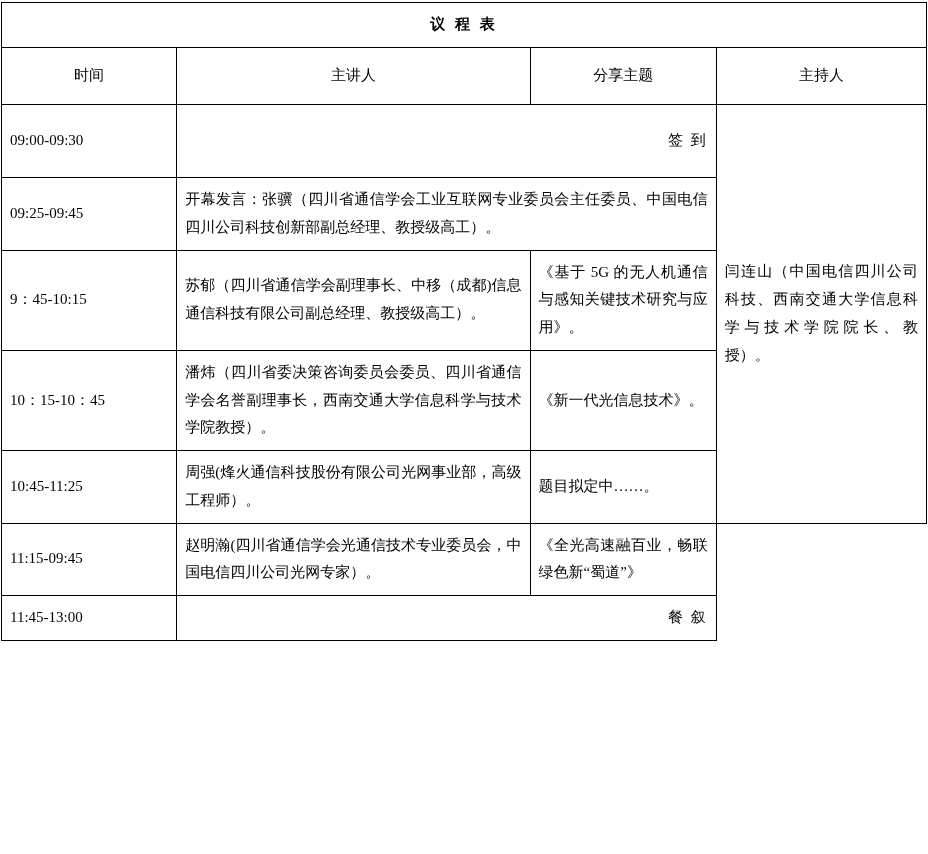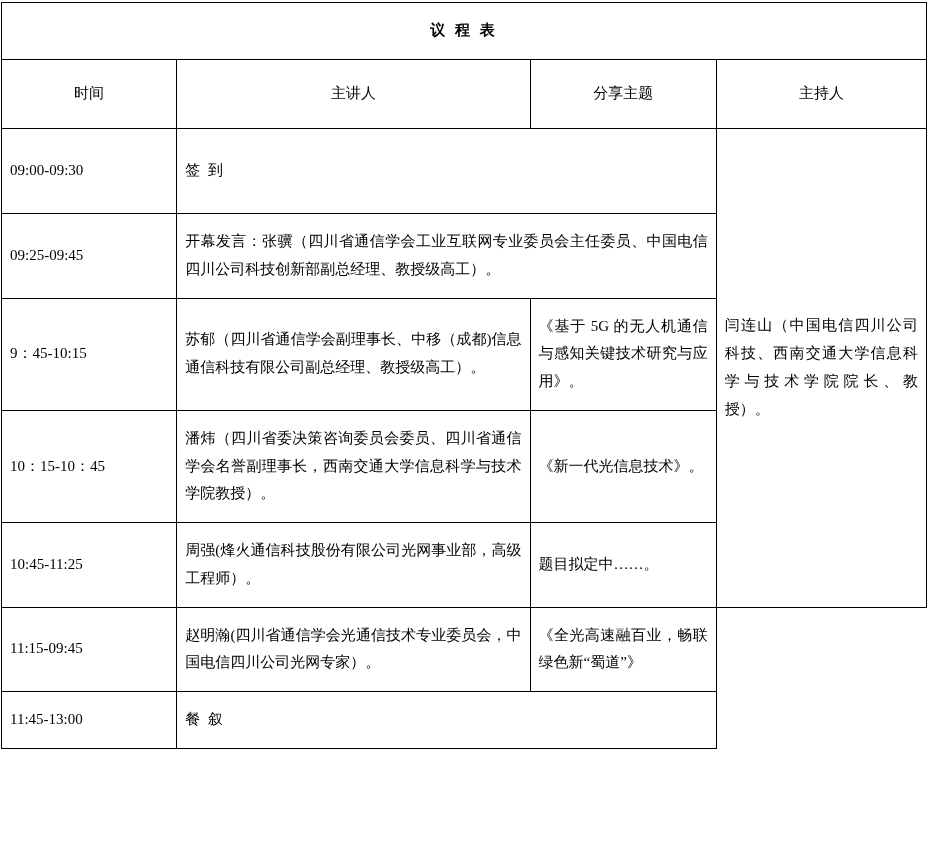--- a/index.html
+++ b/index.html
@@ -22,21 +22,21 @@
   }
   table.agenda {
     border-collapse: collapse;
     width: 926px;
     margin: 2px 0 0 1px;
     table-layout: fixed;
   }
   table.agenda td {
     border: 1px solid #000000;
     vertical-align: middle;
-    padding: 14px 8px;
+    padding: 8px 8px;
     font-size: 15px;
     line-height: 1.85;
   }
   .title-cell {
     text-align: center;
     font-weight: bold;
     font-size: 16px;
     letter-spacing: 3px;
     padding: 8px 0;
     height: 28px;
@@ -47,21 +47,21 @@
     font-size: 16px;
     height: 40px;
     padding: 8px 0;
   }
   .time-cell {
     text-align: left;
     font-size: 14px;
     font-family: "Liberation Serif", "DejaVu Serif", serif;
   }
   .center-span {
-    text-align: left;
+    text-align: right;
     letter-spacing: 2px;
     font-size: 15px;
   }
   .speaker-cell {
     text-align: justify;
     text-justify: inter-ideograph;
     font-size: 15px;
     line-height: 2.0;
   }
   .topic-cell {

